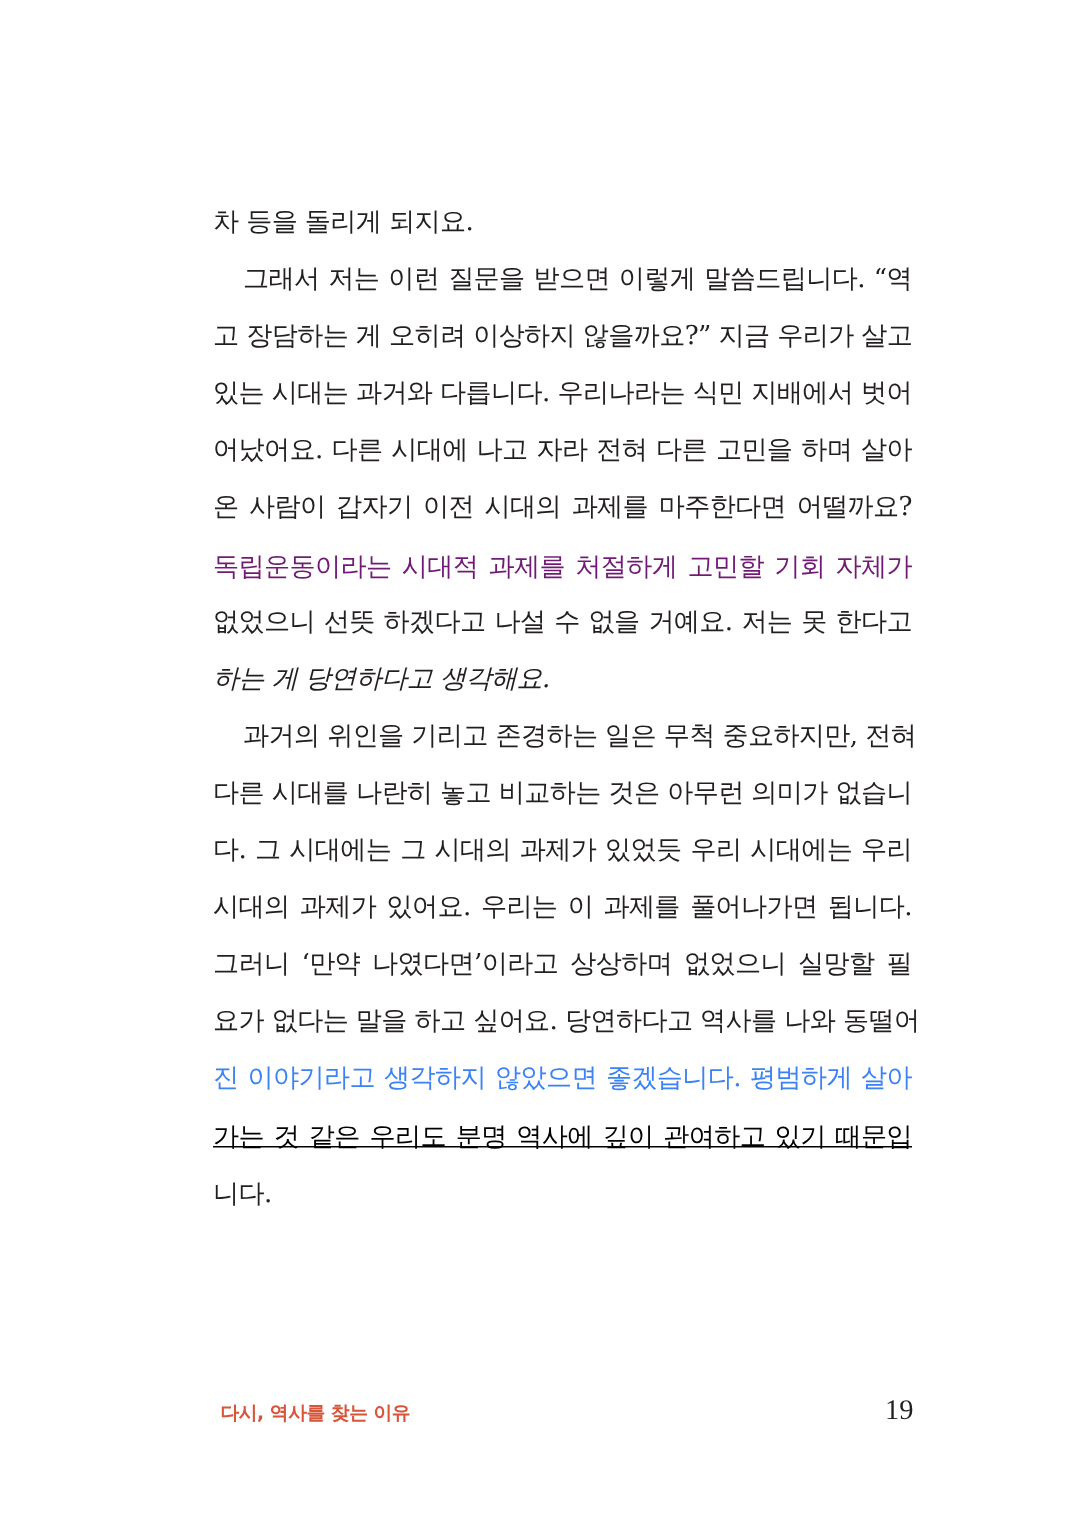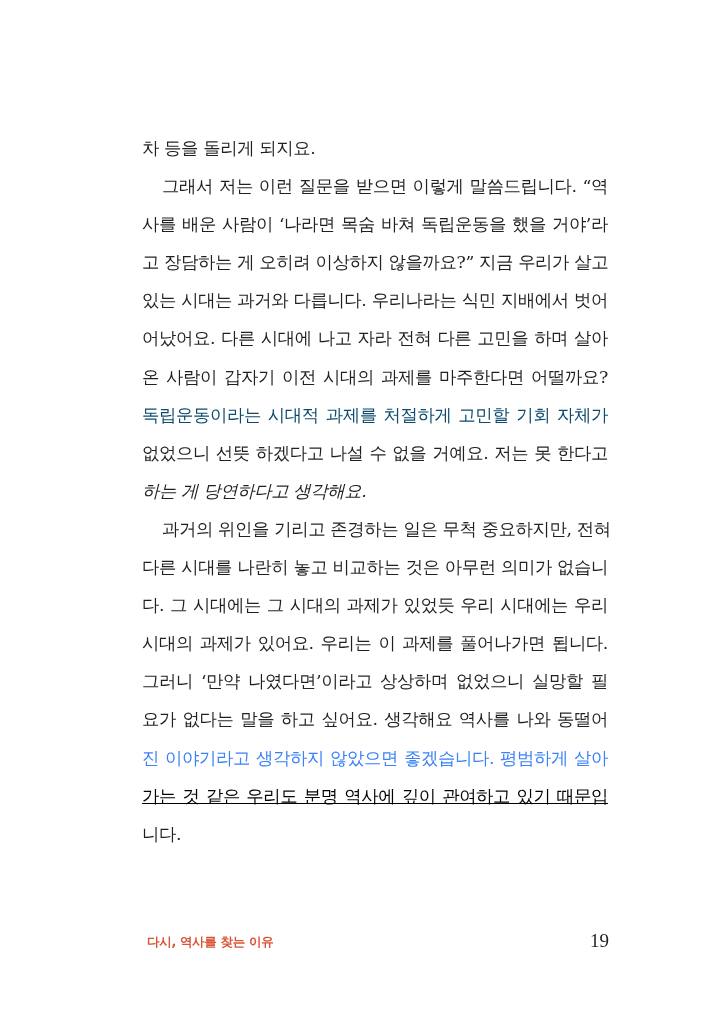--- a/index.html
+++ b/index.html
@@ -74,37 +74,36 @@
 
 <div class="page">
   <div class="body-text">
 
     <div>
       <span class="line last" style="color: rgb(35, 31, 32);">차 등을 돌리게 되지요.</span>
     </div>
 
     <div>
       <span class="line indent" style="color: rgb(35, 31, 32);">그래서 저는 이런 질문을 받으면 이렇게 말씀드립니다. “역</span>
-      <span class="line" style="color: rgb(35, 31, 32);">사를 배운 사람이 ‘나라면 목숨 바쳐 독립운동을 했을 거야’라</span>
       <span class="line" style="color: rgb(35, 31, 32);">고 장담하는 게 오히려 이상하지 않을까요?” 지금 우리가 살고</span>
       <span class="line" style="color: rgb(35, 31, 32);">있는 시대는 과거와 다릅니다. 우리나라는 식민 지배에서 벗어</span>
       <span class="line" style="color: rgb(35, 31, 32);">어났어요. 다른 시대에 나고 자라 전혀 다른 고민을 하며 살아</span>
       <span class="line" style="color: rgb(35, 31, 32);">온 사람이 갑자기 이전 시대의 과제를 마주한다면 어떨까요?</span>
-      <span class="line" style="color: #0c4a6e; font-family: Liberation Serif, serif;">독립운동이라는 시대적 과제를 처절하게 고민할 기회 자체가</span>
+      <span class="line" style="color: #701a75; font-family: Liberation Serif, serif;">독립운동이라는 시대적 과제를 처절하게 고민할 기회 자체가</span>
       <span class="line" style="color: rgb(35, 31, 32);">없었으니 선뜻 하겠다고 나설 수 없을 거예요. 저는 못 한다고</span>
       <span class="line last" style="color: rgb(35, 31, 32); font-style: italic;">하는 게 당연하다고 생각해요.</span>
     </div>
 
     <div>
       <span class="line indent" style="color: rgb(35, 31, 32);">과거의 위인을 기리고 존경하는 일은 무척 중요하지만, 전혀</span>
       <span class="line" style="color: rgb(35, 31, 32);">다른 시대를 나란히 놓고 비교하는 것은 아무런 의미가 없습니</span>
       <span class="line" style="color: rgb(35, 31, 32);">다. 그 시대에는 그 시대의 과제가 있었듯 우리 시대에는 우리</span>
       <span class="line" style="color: rgb(35, 31, 32);">시대의 과제가 있어요. 우리는 이 과제를 풀어나가면 됩니다.</span>
       <span class="line" style="color: rgb(35, 31, 32);">그러니 ‘만약 나였다면’이라고 상상하며 없었으니 실망할 필</span>
-      <span class="line" style="color: rgb(35, 31, 32);">요가 없다는 말을 하고 싶어요. 생각해요 역사를 나와 동떨어</span>
+      <span class="line" style="color: rgb(35, 31, 32);">요가 없다는 말을 하고 싶어요. 당연하다고 역사를 나와 동떨어</span>
       <span class="line" style="color: #3b82f6;">진 이야기라고 생각하지 않았으면 좋겠습니다. 평범하게 살아</span>
       <span class="line" style="color: #000000; text-decoration: underline;">가는 것 같은 우리도 분명 역사에 깊이 관여하고 있기 때문입</span>
       <span class="line last" style="color: rgb(35, 31, 32);">니다.</span>
     </div>
   </div>
 
   <div class="footer">
     <span class="running-title" style="color: rgb(217, 85, 58);">다시, 역사를 찾는 이유</span>
     <span class="page-number">19</span>
   </div>

